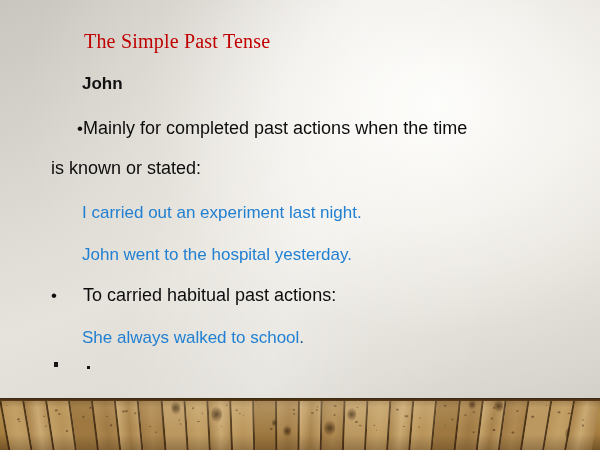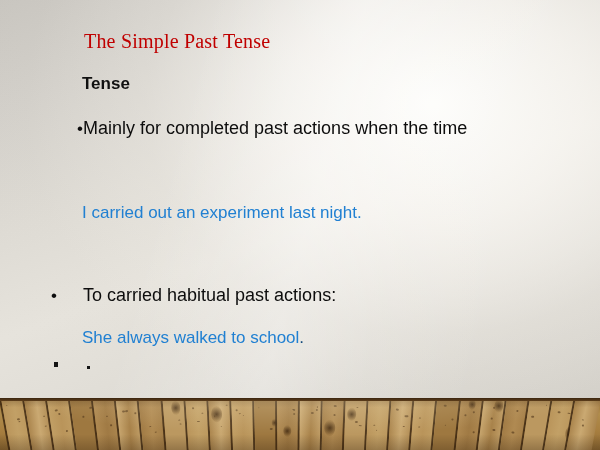--- a/index.html
+++ b/index.html
@@ -185,27 +185,29 @@
 
 <div id="slide">
 
   <div class="wall"></div>
   <div class="wall-sheen"></div>
 
   <div class="content">
 
     <div class="title">The Simple Past Tense</div>
 
-    <div class="subhead">Tense</div>
+    <div class="subhead">John</div>
 
     <div class="bullet-row" style="top:118px;text-align:right;">
       <span class="mark">•</span><span>Mainly for completed past actions when the time</span>
     </div>
+    <div class="cont-line" style="top:158px;">is known  or stated:</div>
 
     <div class="example" style="top:203px;">I carried out an experiment  last night.</div>
+    <div class="example" style="top:245px;">John went  to the hospital  yesterday.</div>
 
     <div class="bullet-row" style="top:285px;">
       <span class="mark">•</span><span>To carried habitual  past actions:</span>
     </div>
 
     <div class="example" style="top:328px;"><span>She always  walked  to school</span><span class="tail-dot">.</span></div>
 
     <div class="mini-bullet"></div>
     <div class="mini-dot"></div>
 

